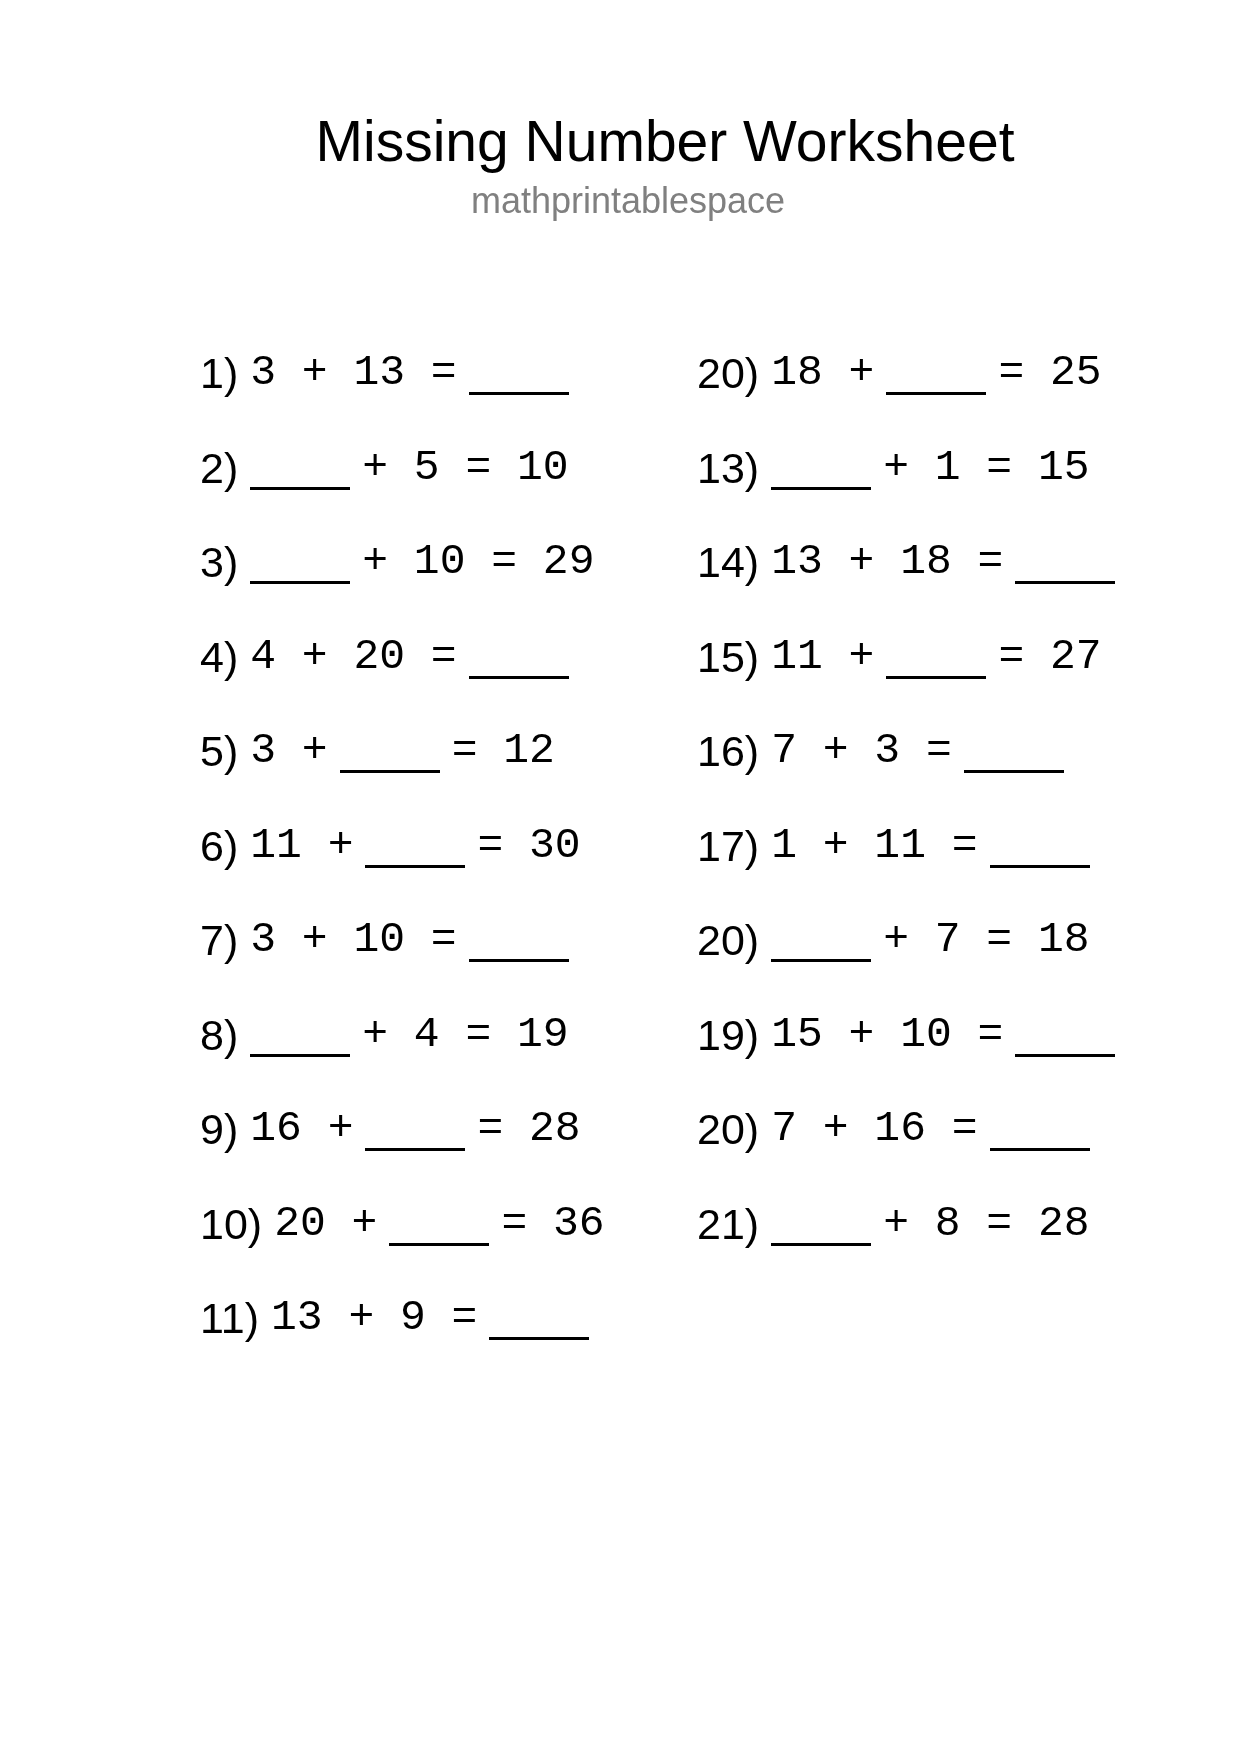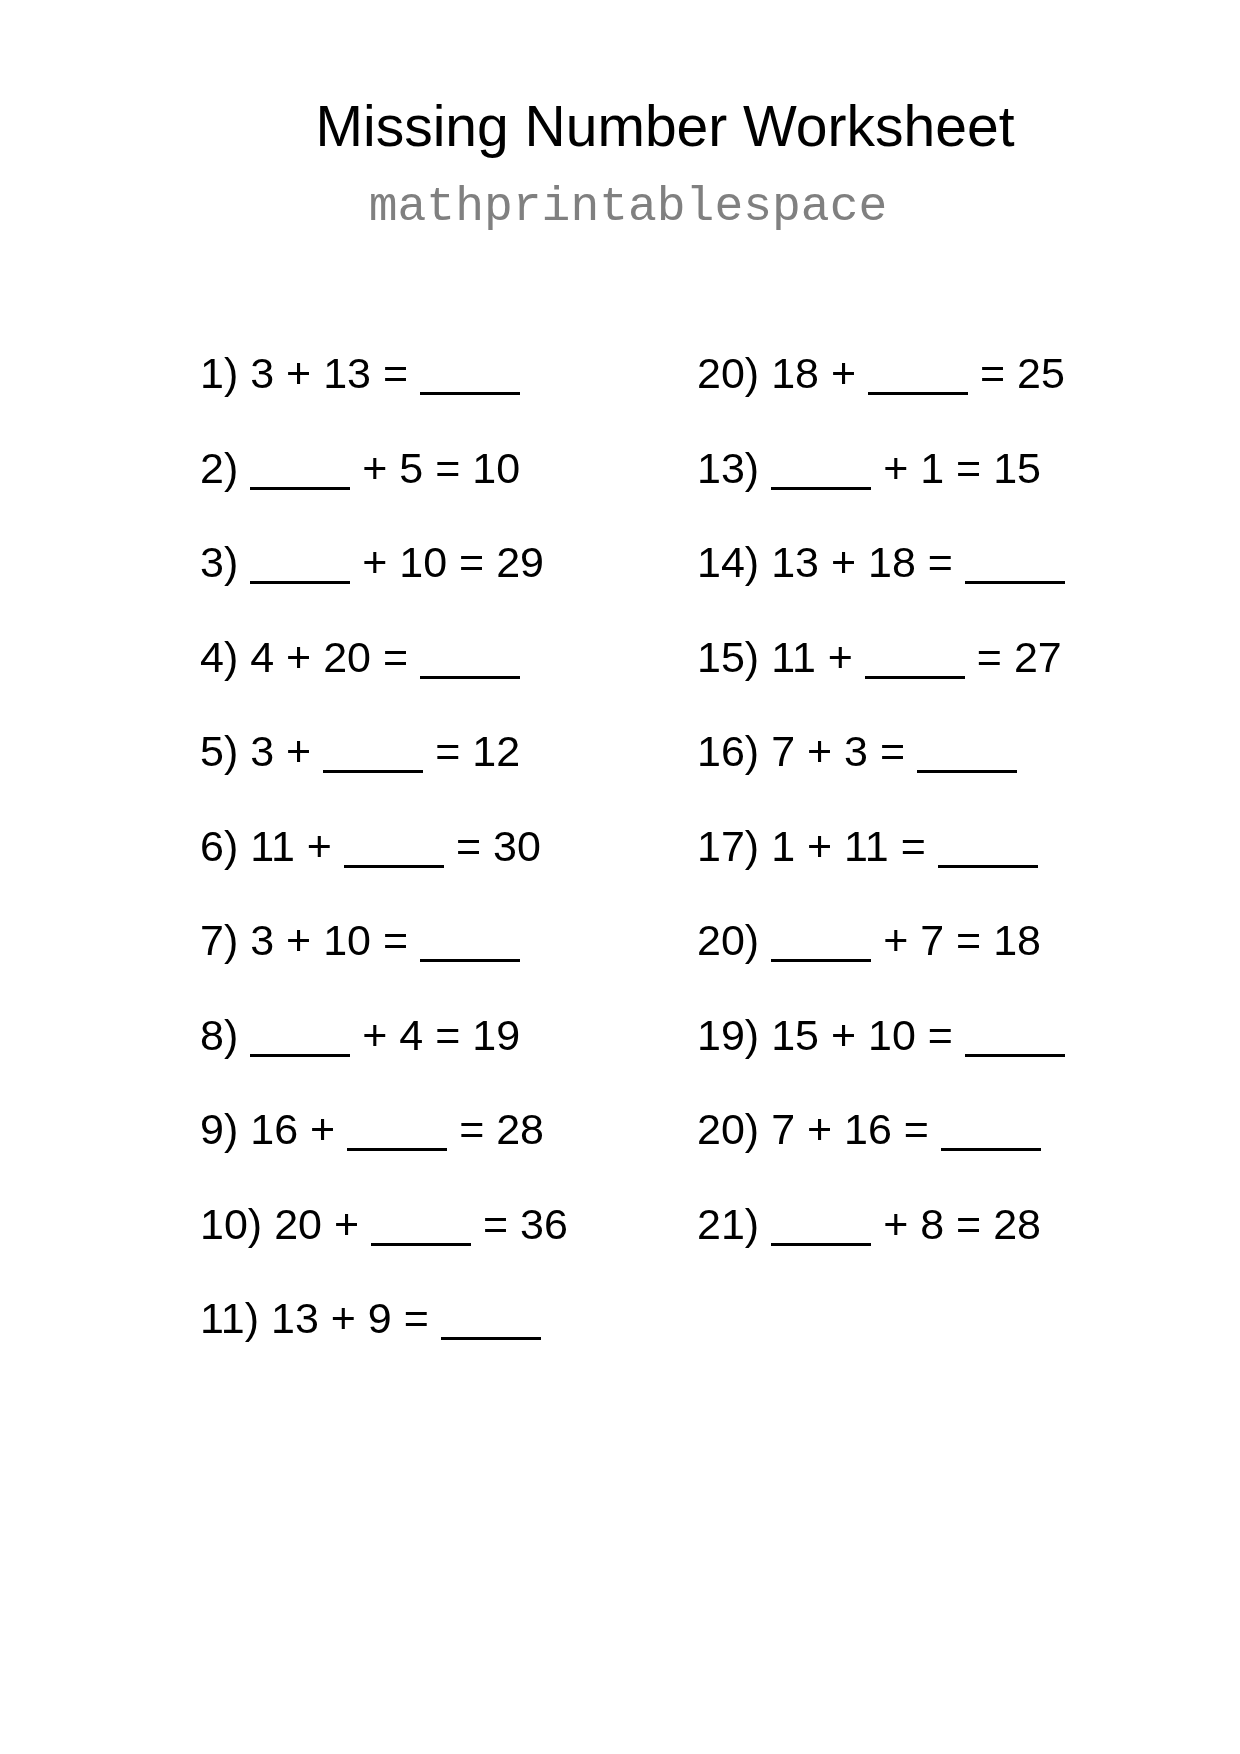--- a/index.html
+++ b/index.html
@@ -12,41 +12,40 @@
       height: 1754px;
       position: relative;
       overflow: hidden;
       font-family: "Liberation Sans", sans-serif;
       color: #000000;
     }
     .title {
       position: absolute;
       left: 0;
       width: 1240px;
-      top: 98px;
+      top: 113px;
       text-align: center;
       font-size: 57px;
       line-height: 1;
       padding-left: 90px;
       box-sizing: border-box;
       white-space: nowrap;
     }
     .subtitle {
       position: absolute;
       left: 0;
       width: 1116px;
       top: 183px;
       text-align: center;
-      font-size: 48px;
+      font-size: 36px;
       line-height: 1;
       color: #808080;
       padding-left: 140px;
       box-sizing: border-box;
       white-space: nowrap;
-      font-family: Liberation Mono, monospace;
     }
     .column {
       position: absolute;
       top: 348px;
     }
     .col-left { left: 200px; }
     .col-right { left: 697px; }
     .problem {
       height: 94.5px;
       font-size: 43px;
@@ -60,21 +59,21 @@
     .blank {
       display: inline-block;
       width: 100px;
       height: 44px;
       border-bottom: 3px solid #000;
       margin: 0 12px;
       box-sizing: content-box;
     }
     .blank.lead { margin-left: 0; }
     .blank.trail { margin-right: 0; }
-    .part { margin: 0; }
+    .part { margin: 0; font-family: Liberation Mono, monospace; }
   </style>
 </head>
 <body>
 
 <div class="title">Missing Number Worksheet</div>
 <div class="subtitle">mathprintablespace</div>
 
 <div class="column col-left">
   <div class="problem">
       <span class="num">1)</span>

